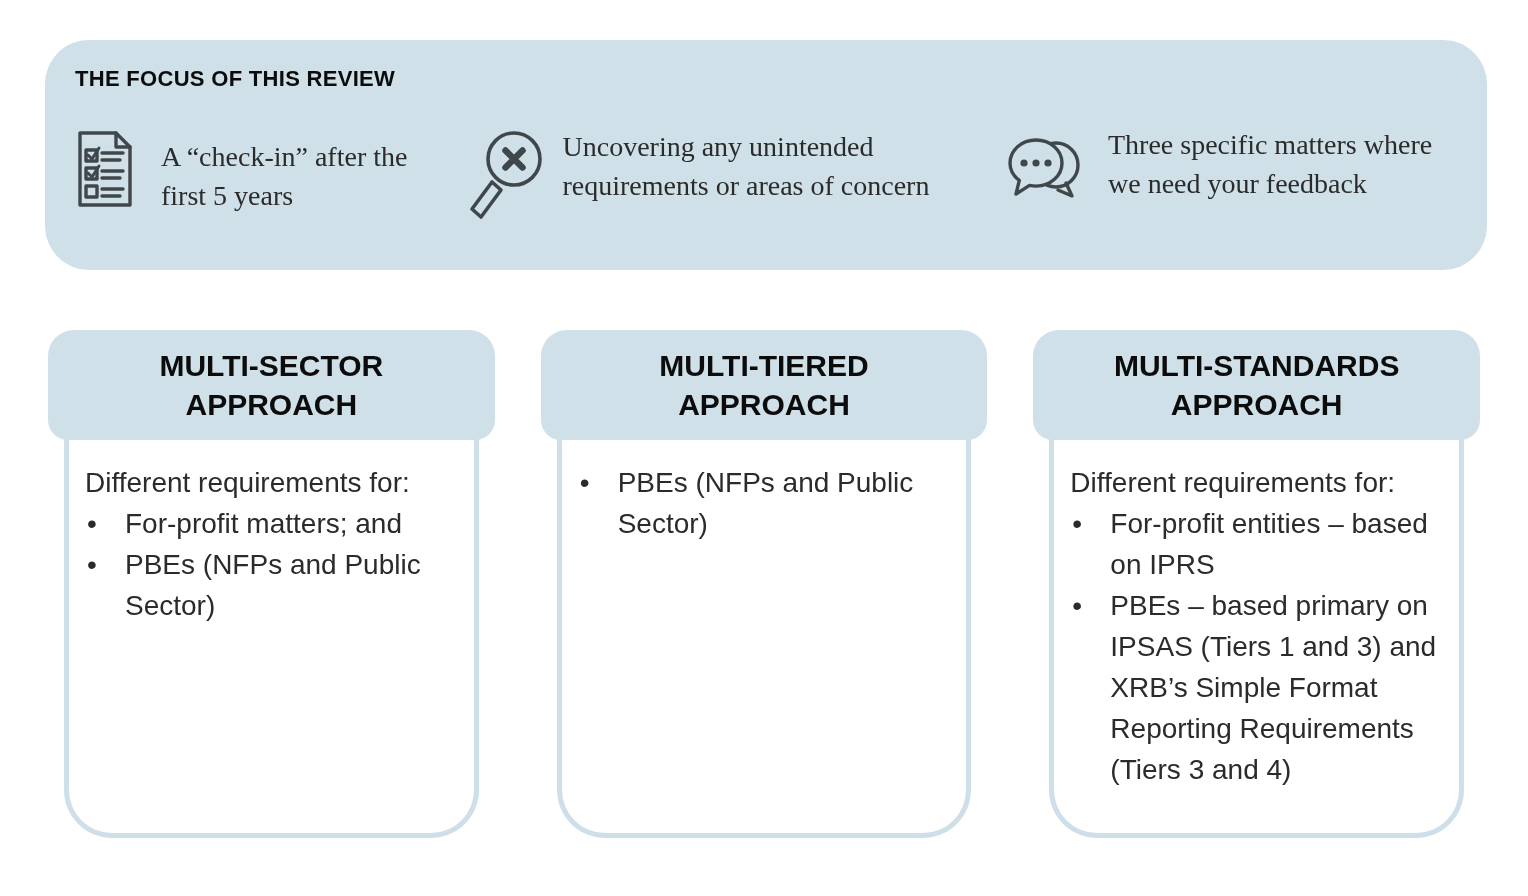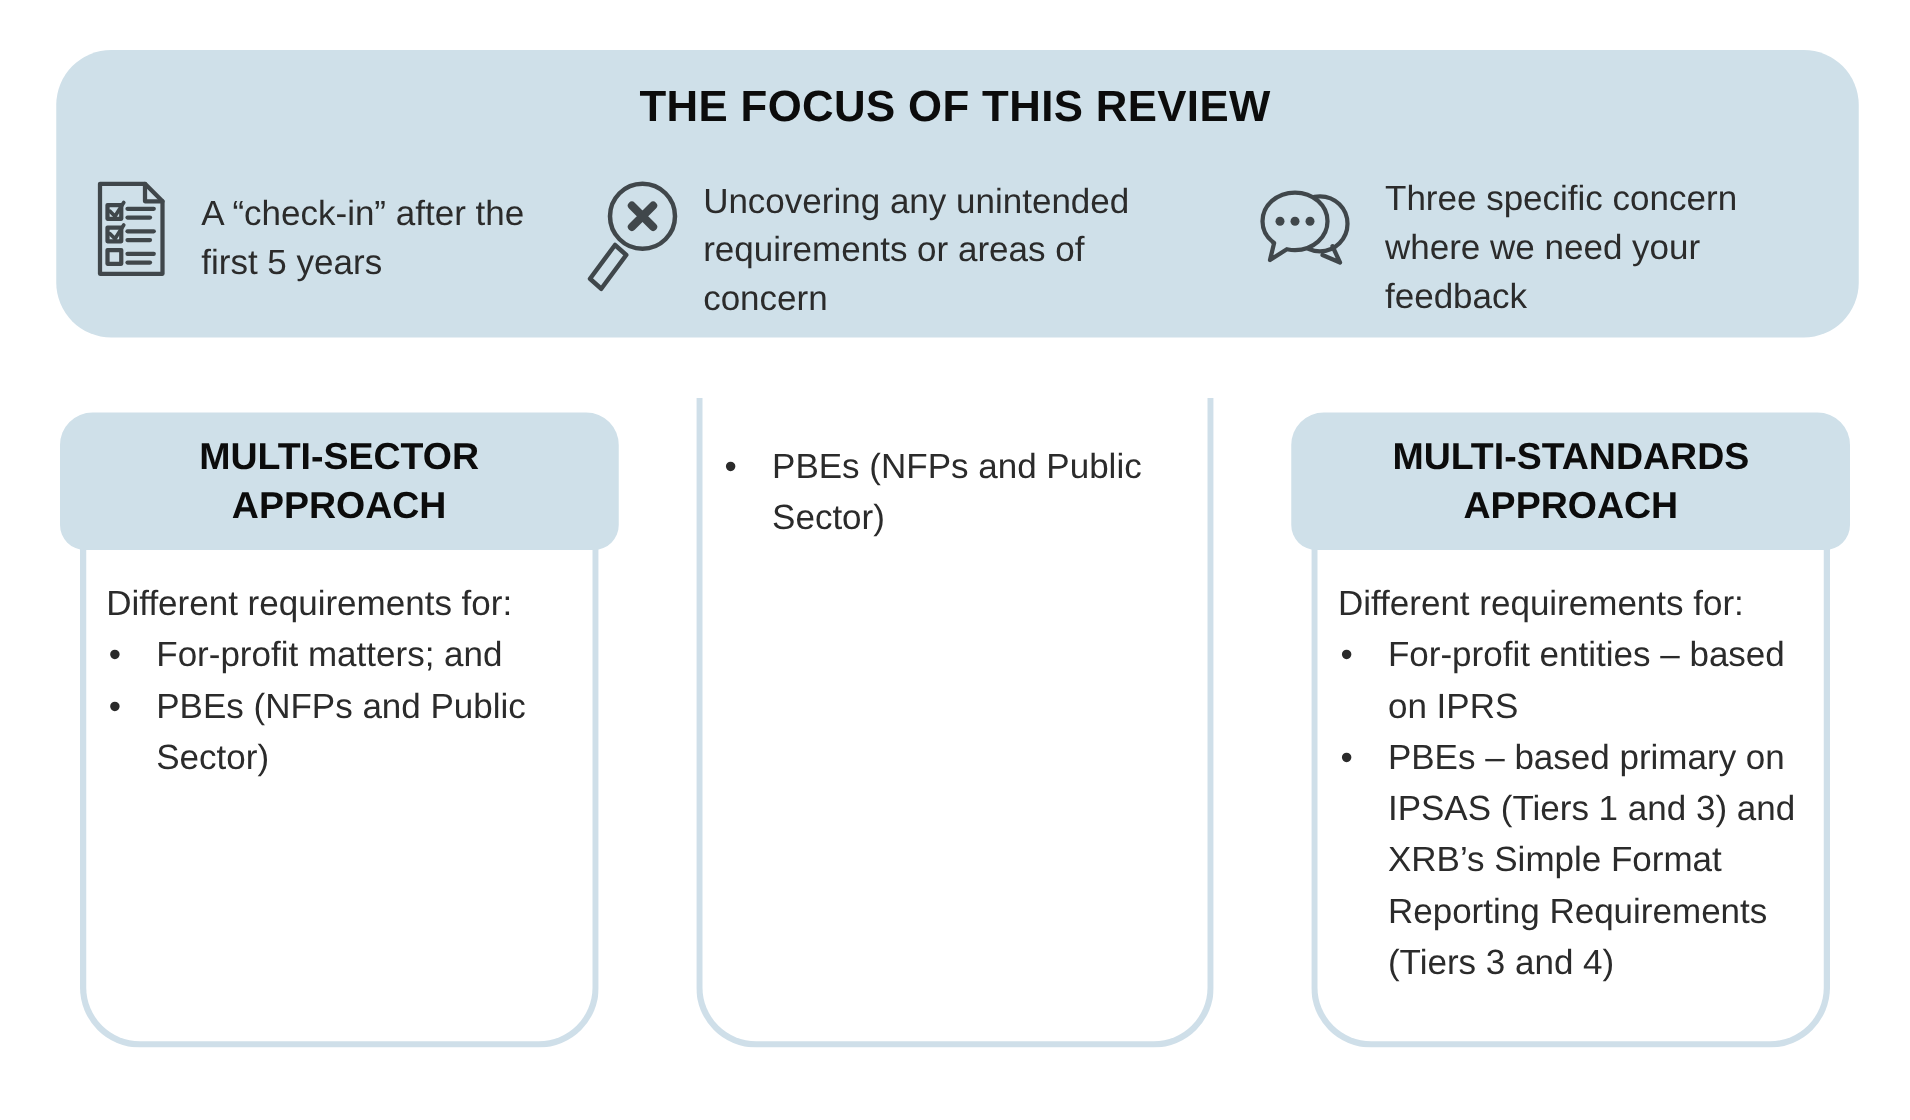--- a/index.html
+++ b/index.html
@@ -13,27 +13,27 @@
   html, body { margin: 0; padding: 0; background: #ffffff; }
   body { font-family: "Liberation Sans", sans-serif; }
   .page { position: relative; width: 1528px; height: 896px; background: #ffffff; overflow: hidden; }
 
   
   .banner {
     position: absolute; left: 45px; top: 40px; width: 1442px; height: 230px;
     background: var(--panel-blue); border-radius: 44px; padding: 26px 34px 0 30px;
   }
   .banner-title {
-    text-align: center; font-size: 35px; font-weight: bold;
+    text-align: left; font-size: 22px; font-weight: bold;
     color: var(--heading-black); letter-spacing: 0.3px;
   }
   .banner-items { display: flex; justify-content: space-between; align-items: flex-start; margin-top: 37px; }
   .banner-item { display: flex; align-items: flex-start; }
   .banner-item .icon { flex: none; color: var(--icon-gray); }
-  .banner-item-text { font-size: 28px; line-height: 39px; color: var(--text-dark); }
+  .banner-item-text { font-size: 28px; line-height: 39px; color: var(--text-dark); font-family: Liberation Serif, serif; }
   .bi-1 .banner-item-text { width: 260px; margin-left: 26px; margin-top: 8px; }
   .bi-2 .banner-item-text { width: 402px; margin-left: 20px; margin-top: -2px; }
   .bi-3 .banner-item-text { width: 345px; margin-left: 24px; margin-top: -4px; }
   .bi-3 .icon { margin-top: 6px; }
 
   
   .cards {
     position: absolute; left: 48px; top: 330px; width: 1432px; height: 508px;
     display: flex; gap: 46px;
   }
@@ -105,40 +105,41 @@
         <span class="icon">
           <svg width="82" height="72" viewBox="0 0 82 72" fill="none" stroke="currentColor" stroke-width="3.4" stroke-linecap="round" stroke-linejoin="round">
             <circle cx="54" cy="30" r="22"></circle>
             <path d="M64 48 L70 61 L56 55"></path>
             <path d="M34 5 C19.5 5 8 15.3 8 28 c0 7 3.6 13.2 9.3 17.4 L14 59 l13.5 -8.6 c2.1 .4 4.3 .7 6.5 .7 C48.5 51.1 60 40.7 60 28 S48.5 5 34 5 Z" style="fill: var(--panel-blue, #cfe0e9);"></path>
             <circle cx="22" cy="28" r="3.6" fill="currentColor" stroke="none"></circle>
             <circle cx="34" cy="28" r="3.6" fill="currentColor" stroke="none"></circle>
             <circle cx="46" cy="28" r="3.6" fill="currentColor" stroke="none"></circle>
           </svg>
         </span>
-        <span class="banner-item-text">Three specific concern where we need your feedback</span>
+        <span class="banner-item-text">Three specific matters where we need your feedback</span>
       </div>
 
     </div>
   </div>
 
   <div class="cards">
 
     <section class="card">
       <header class="card-header">MULTI-SECTOR APPROACH</header>
       <div class="card-body">
         <p class="card-intro">Different requirements for:</p>
         <ul class="card-list">
           <li>For-profit matters; and</li>
           <li>PBEs (NFPs and Public Sector)</li>
         </ul>
       </div>
     </section>
 
     <section class="card">
+      <header class="card-header">MULTI-TIERED APPROACH</header>
       <div class="card-body">
         <ul class="card-list">
           <li>PBEs (NFPs and Public Sector)</li>
         </ul>
       </div>
     </section>
 
     <section class="card">
       <header class="card-header">MULTI-STANDARDS APPROACH</header>
       <div class="card-body">

